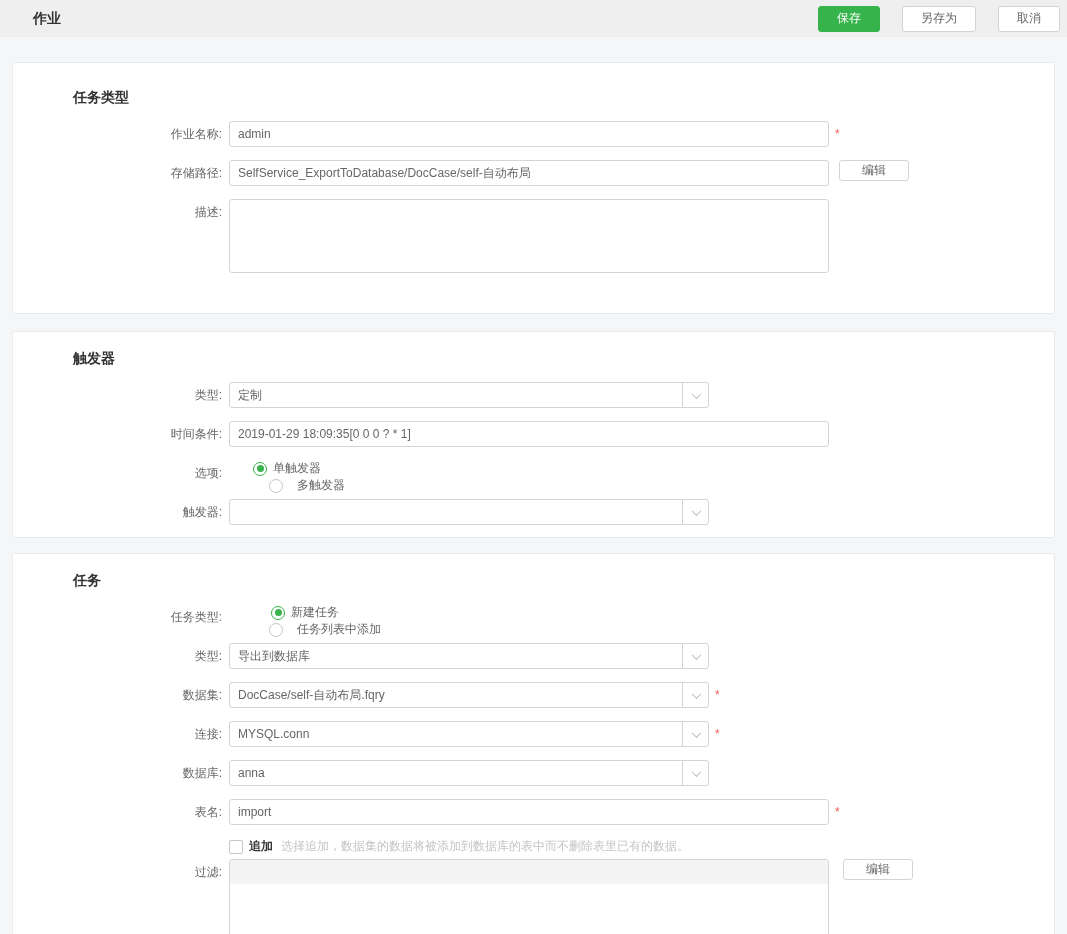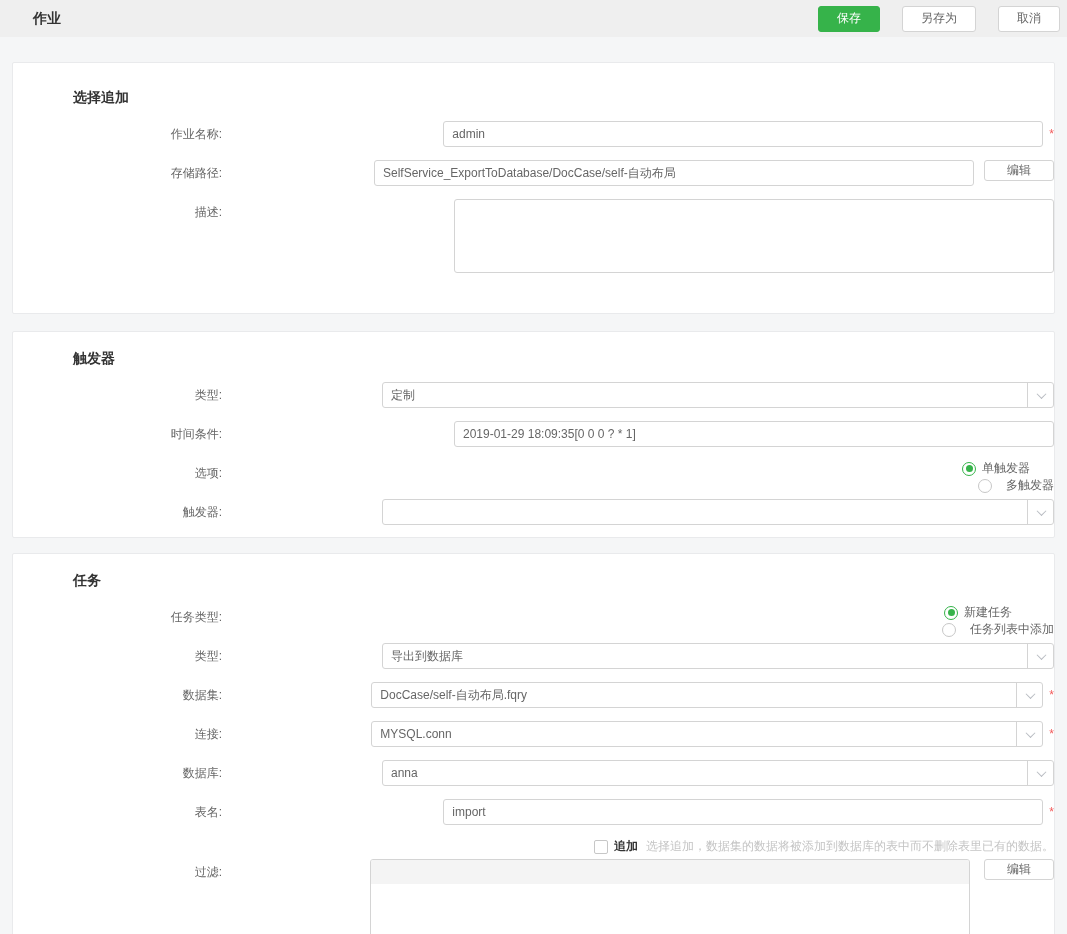--- a/index.html
+++ b/index.html
@@ -60,21 +60,20 @@
     font-weight: bold;
     color: #333;
     margin: 0 0 14px 60px;
     line-height: 20px;
   }
   
   .row {
     display: flex;
     align-items: flex-start;
     margin-bottom: 13px;
-    justify-content: space-between;
   }
   .row:last-child { margin-bottom: 0; }
   .lbl {
     flex: 0 0 216px;
     text-align: right;
     padding-right: 7px;
     line-height: 26px;
     color: #666;
   }
   .ctrl {
@@ -86,21 +85,21 @@
     height: 26px;
     border: 1px solid #d4d4d4;
     border-radius: 3px;
     padding: 8px 8px;
     font-size: 12px;
     color: #666;
     font-family: "Liberation Sans", "DejaVu Sans", sans-serif;
     background: #fff;
     outline: none;
   }
-  .combo { position: relative; width: 672px; }
+  .combo { position: relative; width: 480px; }
   .combo .txt { width: 100%; padding-right: 34px; }
   .combo-arrow {
     position: absolute;
     top: 0; right: 0;
     width: 27px; height: 26px;
     border-left: 1px solid #d4d4d4;
     border-radius: 0 3px 3px 0;
     display: flex;
     align-items: center;
     justify-content: center;
@@ -182,21 +181,21 @@
 
 <div class="topbar">
   <div class="topbar-title">作业</div>
   <div class="topbar-spacer"></div>
   <button class="btn btn-primary">保存</button>
   <button class="btn">另存为</button>
   <button class="btn">取消</button>
 </div>
 
 <div class="card card-1">
-  <div class="section-heading">选择追加</div>
+  <div class="section-heading">任务类型</div>
 
   <div class="row">
     <label class="lbl">作业名称:</label>
     <div class="ctrl">
       <input class="txt" type="text" value="admin" style="">
       <span class="req">*</span>
     </div>
   </div>
 
   <div class="row">

